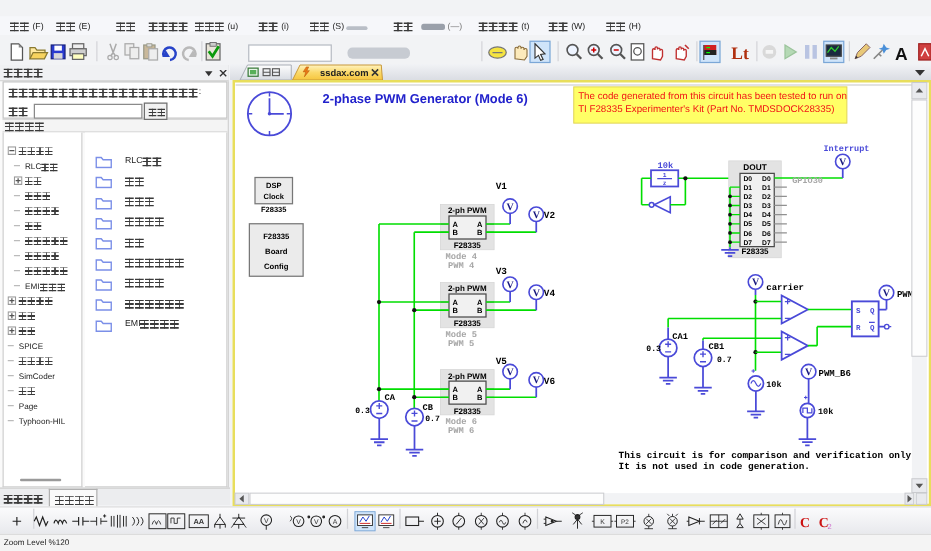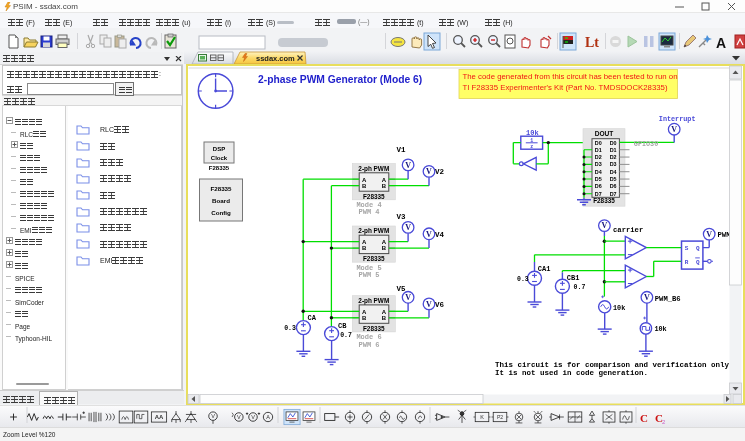--- a/index.html
+++ b/index.html
@@ -32,31 +32,20 @@
 .trow{position:absolute;white-space:nowrap;font-size:6.5px;color:#111;}
 
 #ptabs{left:0;top:390px;width:184px;height:14px;background:#ecedef;border-top:1px solid #cfcfcf;}
 #canvwrap{left:186px;top:64px;width:559px;height:341px;background:#fff;border:2px solid #e8de5c;}
 
 #btbar{left:0;top:405px;width:745px;height:22px;background:linear-gradient(#fbfbfc,#e8e9ed);border-top:1px solid #e0e0e0;}
 #status{left:0;top:427px;width:745px;height:14px;background:#f4f4f4;border-top:1px solid #dcdcdc;}
 #status span{position:absolute;left:3px;top:3px;font-size:6.5px;color:#222;}
 </style></head><body>
 <div id="win">
-<div class="abs" id="title">
- <svg class="abs" style="left:3px;top:2px" width="9" height="9">
-        <polygon points="5,0 2,5 4.2,5 3,9 7.5,3.6 5.2,3.6 7,0" fill="#f6a821" stroke="#c87d10" stroke-width="0.5"></polygon>
-      </svg>
- <span class="txt">PSIM - ssdax.com</span>
- <svg class="abs" style="left:668px;top:0px" width="77" height="13">
-  <line x1="7" y1="7" x2="16" y2="7" stroke="#555" stroke-width="1"></line>
-  <rect x="34" y="3" width="7" height="7" fill="none" stroke="#555" stroke-width="1"></rect>
-  <path d="M60 3 L67 10 M67 3 L60 10" stroke="#555" stroke-width="1"></path>
- </svg>
-</div>
 <div class="abs" id="panel"></div>
 <div class="abs" id="phead">
       <span class="cjwrap" style="position:absolute;left:3px;top:2px">
         <span class="cj c7"></span>
         <span class="cj c7"></span>
         <span class="cj c7"></span>
         <span class="cj c7"></span>
       </span>
 <svg class="abs" style="left:164px;top:4px" width="18" height="7">
         <polygon points="0,1 6,1 3,5" fill="#333"></polygon>

